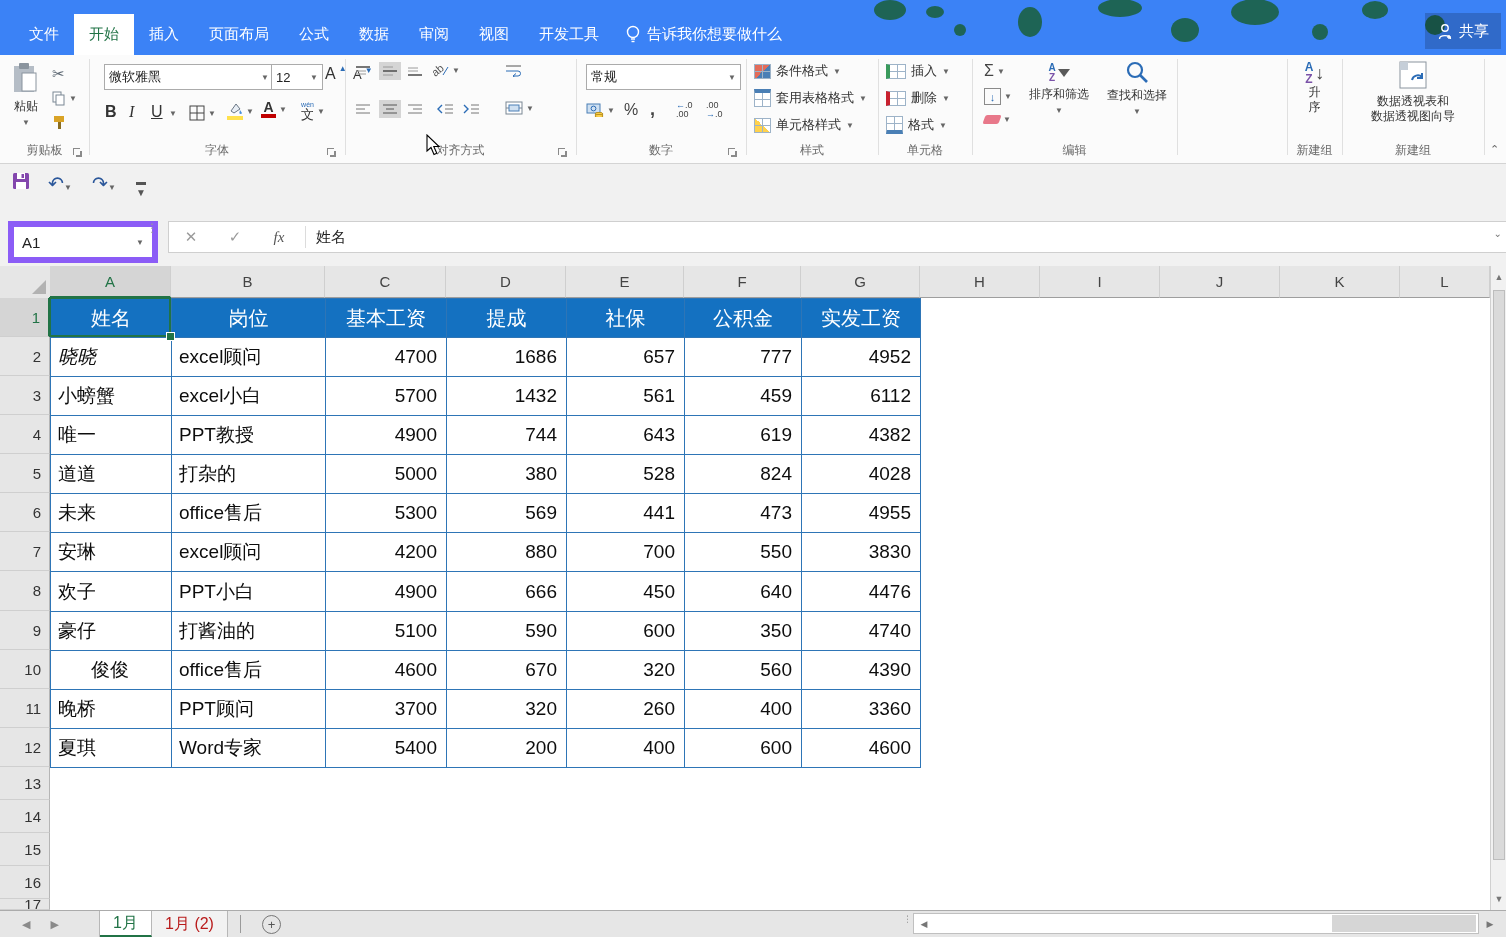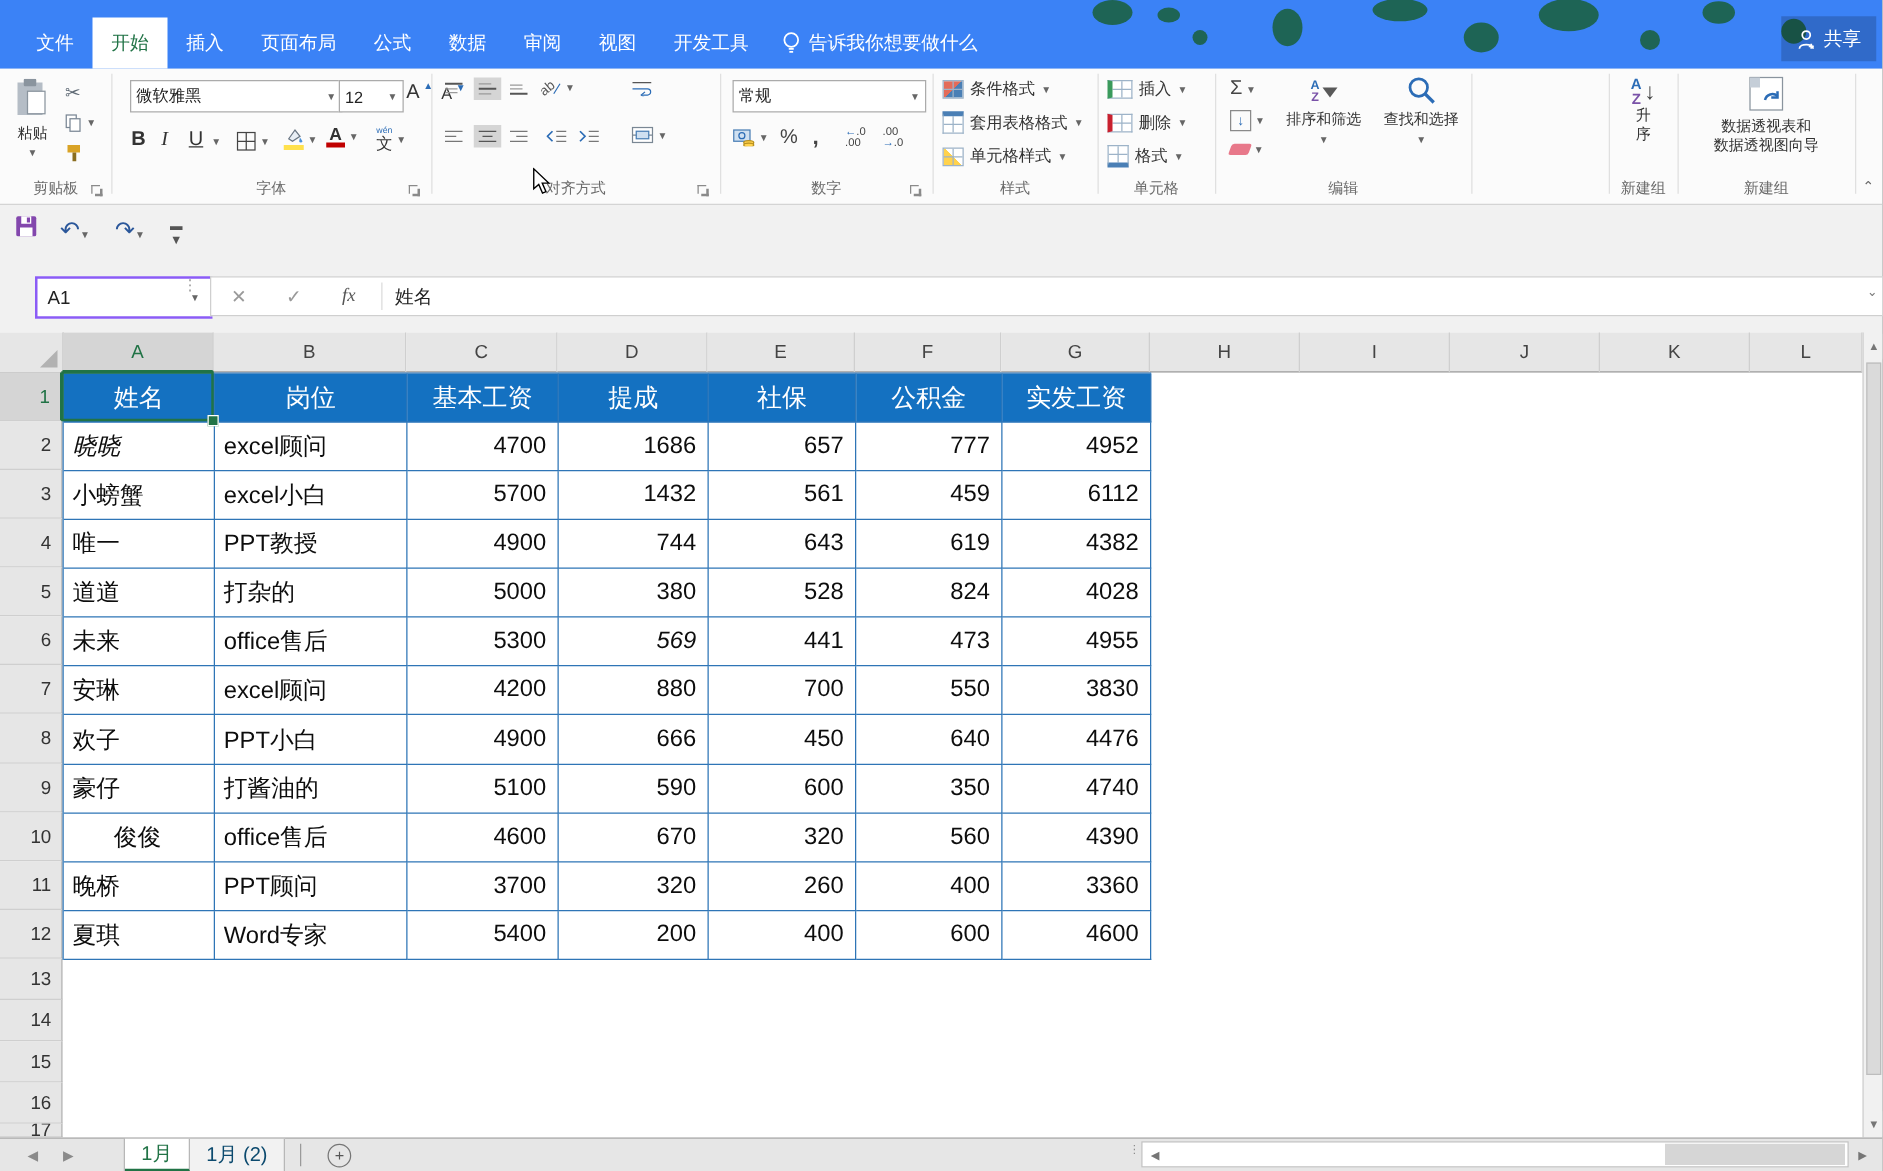--- a/index.html
+++ b/index.html
@@ -35,22 +35,22 @@
   .mini-grid{display:inline-block;width:15px;height:13px;border:1px solid #9db3c8;background:
      linear-gradient(#9db3c8,#9db3c8) 50% 0/1px 100% no-repeat,
      linear-gradient(#9db3c8,#9db3c8) 0 50%/100% 1px no-repeat,#fff;}
   .funnel{display:inline-block;width:0;height:0;border-left:6px solid transparent;border-right:6px solid transparent;border-top:8px solid #595959;}
   .az{display:inline-flex;flex-direction:column;font-size:10px;font-weight:bold;line-height:10px;}
   .az .a{color:#2b6cb6;} .az .z{color:#7a52a8;}
 
   
   .midband{position:absolute;left:0;top:164px;width:1506px;height:102px;background:#f1f1f1;}
   .qicon{position:absolute;top:8px;font-size:18px;color:#2b579a;}
-  .namebox{position:absolute;left:8px;top:57px;width:122px;height:30px;background:#fff;border:2px solid #8b5cf6;
-     display:flex;align-items:center;justify-content:space-between;padding:0 8px;font-size:15px;color:#222;margin-left:20px;}
+  .namebox{position:absolute;left:8px;top:57px;width:122px;height:30px;background:#fff;border:6px solid #8b5cf6;
+     display:flex;align-items:center;justify-content:space-between;padding:0 8px;font-size:15px;color:#222;}
   .fxstrip{position:absolute;left:168px;top:57px;width:1338px;height:30px;background:#fff;border:1px solid #cfcfcf;border-right:none;
      display:flex;align-items:center;font-size:15px;color:#222;}
   .fxbtn{width:44px;text-align:center;color:#9a9a9a;font-size:15px;}
   .fxdiv{width:1px;height:22px;background:#dcdcdc;margin:0 4px;}
 
   
   .sheet{position:absolute;left:0;top:266px;width:1490px;height:644px;background:#fff;}
   .corner{position:absolute;left:0;top:0;width:50px;height:32px;background:#e6e6e6;border-right:1px solid #b5b5b5;border-bottom:1px solid #9e9e9e;}
   .corner::after{content:"";position:absolute;right:4px;bottom:4px;width:0;height:0;border-left:14px solid transparent;border-bottom:14px solid #b2b2b2;}
   .col-h{position:absolute;top:0;height:32px;background:#e6e6e6;border-right:1px solid #cfcfcf;border-bottom:1px solid #9e9e9e;
@@ -74,21 +74,21 @@
   
   .vscroll{position:absolute;left:1490px;top:266px;width:16px;height:644px;background:#f1f1f1;border-left:1px solid #d0d0d0;box-sizing:border-box;}
   .vs-btn{position:absolute;left:1px;width:14px;height:20px;background:#f1f1f1;display:flex;align-items:center;justify-content:center;color:#767676;font-size:9px;}
   .vs-thumb{position:absolute;left:2px;top:24px;width:12px;height:570px;background:#dadada;border:1px solid #bdbdbd;box-sizing:border-box;}
 
   
   .tabbar{position:absolute;left:0;top:910px;width:1506px;height:27px;background:#e6e6e6;border-top:1px solid #ababab;box-sizing:border-box;}
   .nav-arrows{position:absolute;left:0;top:0;width:100px;height:26px;display:flex;align-items:center;gap:20px;padding-left:22px;color:#8a8a8a;font-size:11px;border-right:1px solid #b7b7b7;box-sizing:border-box;}
   .stab{position:absolute;top:0;height:26px;display:flex;align-items:center;justify-content:center;font-size:16px;}
   .stab.active{left:100px;width:52px;background:#fff;color:#217346;border-right:1px solid #b7b7b7;border-bottom:2px solid #217346;box-sizing:border-box;}
-  .stab.inactive{left:152px;width:76px;color:#0c4a6e;border-right:1px solid #b7b7b7;box-sizing:border-box;background:#f2f2f2;}
+  .stab.inactive{left:152px;width:76px;color:#b91c1c;border-right:1px solid #b7b7b7;box-sizing:border-box;background:#f2f2f2;}
   .tabdiv{position:absolute;left:240px;top:4px;width:1px;height:18px;background:#9a9a9a;}
   .addsheet{position:absolute;left:262px;top:4px;width:17px;height:17px;border:1px solid #767676;border-radius:50%;
      display:flex;align-items:center;justify-content:center;color:#555;font-size:13px;line-height:1;}
   .hsplit{position:absolute;left:903px;top:6px;width:4px;height:15px;color:#8a8a8a;font-size:9px;line-height:5px;letter-spacing:-2px;}
   .hs-track{position:absolute;left:913px;top:2px;width:566px;height:21px;background:#fff;border:1px solid #c0c0c0;box-sizing:border-box;}
   .hs-btn{position:absolute;top:2px;width:18px;height:21px;display:flex;align-items:center;justify-content:center;color:#767676;font-size:9px;}
   .hs-thumb{position:absolute;left:1332px;top:4px;width:144px;height:17px;background:#d6d6d6;}
 
   
   .cursor{position:absolute;z-index:50;pointer-events:none;}
@@ -559,21 +559,21 @@
           <div class="t-cell right" style="left: 275px; width: 121px;">5000</div>
           <div class="t-cell right" style="left: 396px; width: 120px;">380</div>
           <div class="t-cell right" style="left: 516px; width: 118px;">528</div>
           <div class="t-cell right" style="left: 634px; width: 117px;">824</div>
           <div class="t-cell right" style="left: 751px; width: 119px;">4028</div>
         </div>
         <div class="t-row" style="top: 195px; height: 39px; width: 870px;">
           <div class="t-cell left" style="left: 0px; width: 121px;">未来</div>
           <div class="t-cell left" style="left: 121px; width: 154px;">office售后</div>
           <div class="t-cell right" style="left: 275px; width: 121px;">5300</div>
-          <div class="t-cell right" style="left: 396px; width: 120px; font-style: italic;">569</div>
+          <div class="t-cell right" style="left: 396px; width: 120px;">569</div>
           <div class="t-cell right" style="left: 516px; width: 118px;">441</div>
           <div class="t-cell right" style="left: 634px; width: 117px;">473</div>
           <div class="t-cell right" style="left: 751px; width: 119px;">4955</div>
         </div>
         <div class="t-row" style="top: 234px; height: 39px; width: 870px;">
           <div class="t-cell left" style="left: 0px; width: 121px;">安琳</div>
           <div class="t-cell left" style="left: 121px; width: 154px;">excel顾问</div>
           <div class="t-cell right" style="left: 275px; width: 121px;">4200</div>
           <div class="t-cell right" style="left: 396px; width: 120px;">880</div>
           <div class="t-cell right" style="left: 516px; width: 118px;">700</div>

